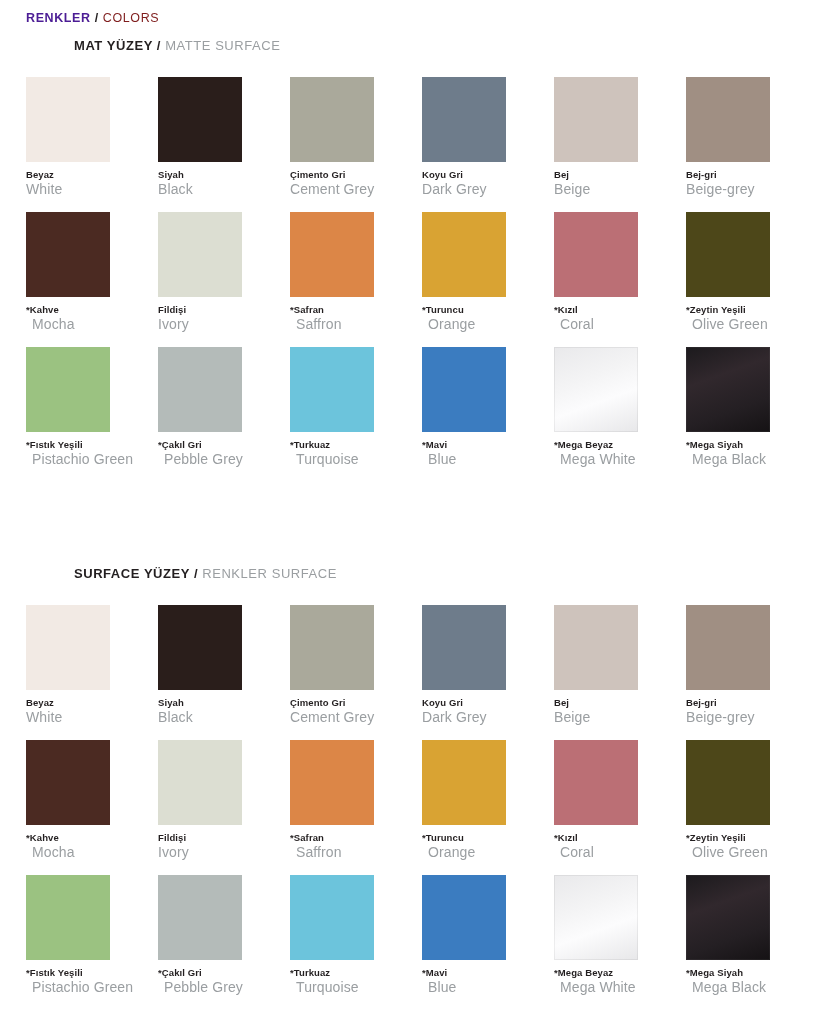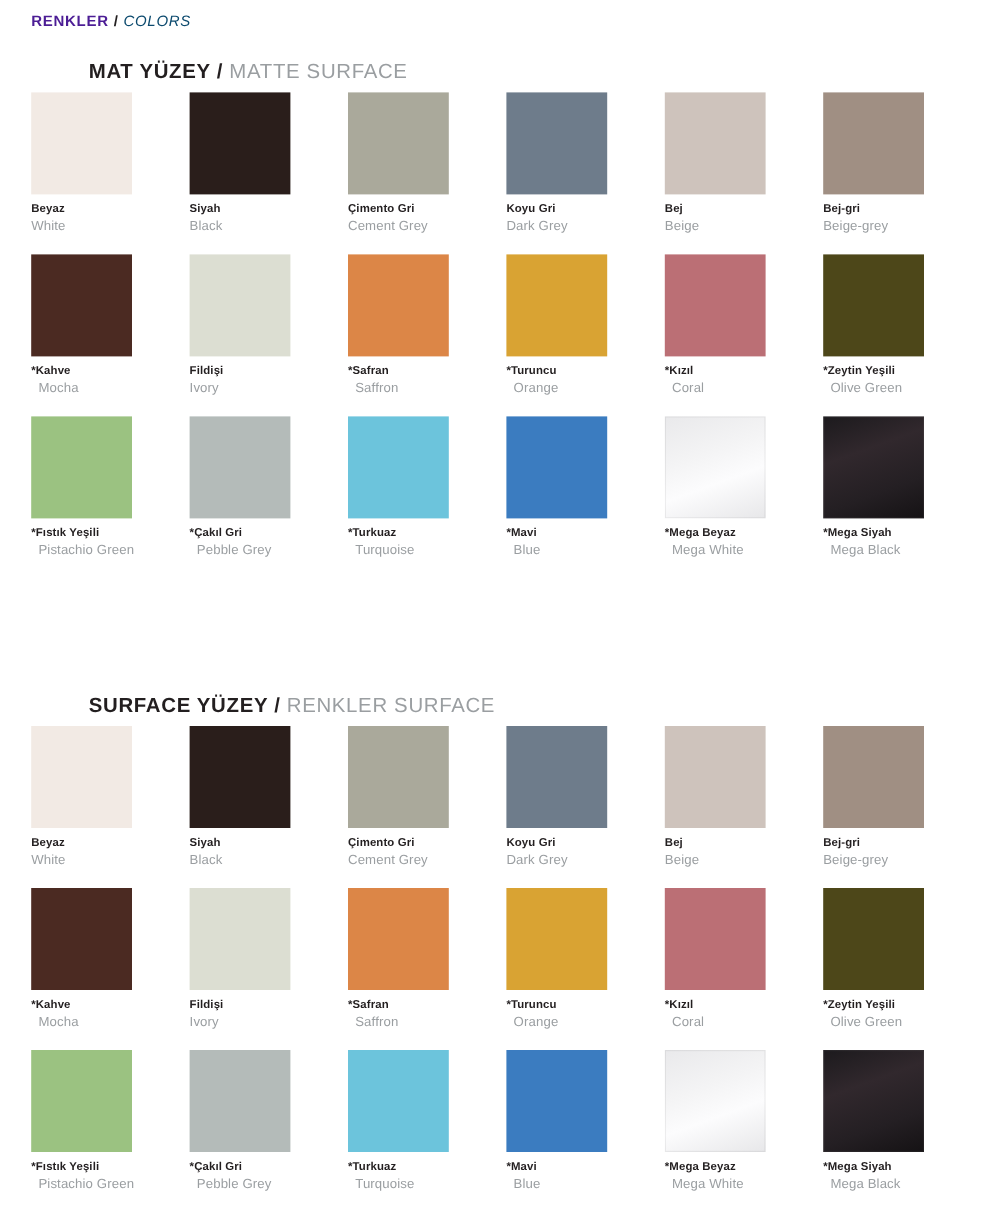--- a/index.html
+++ b/index.html
@@ -37,34 +37,33 @@
   .page-title .tr {
     font-weight: bold;
     color: #4c1d95;
   }
   .page-title .sep {
     font-weight: bold;
     color: #231f20;
   }
   .page-title .en {
     font-weight: normal;
-    color: #0c4a6e;
-    font-style: italic;
+    color: #7f1d1d;
   }
 
   .section {
     position: absolute;
     left: 0;
     width: 834px;
   }
   .section-title {
     position: absolute;
     left: 26px;
-    top: 12px;
-    font-size: 17px;
+    top: 0;
+    font-size: 13px;
     letter-spacing: 0.55px;
     white-space: nowrap;
     padding-left: 48px;
   }
   .section-title .tr {
     font-weight: bold;
     color: #231f20;
   }
   .section-title .sep {
     font-weight: bold;
@@ -100,21 +99,21 @@
     margin-top: 6px;
     font-size: 9.5px;
     font-weight: bold;
     color: #231f20;
     letter-spacing: 0.1px;
     line-height: 13px;
     white-space: nowrap;
   }
   .name-en {
     margin-top: 2px;
-    font-size: 11px;
+    font-size: 14px;
     font-weight: normal;
     color: #9a9ea1;
     letter-spacing: 0.1px;
     line-height: 13px;
     white-space: nowrap;
   }
   .cell.starred .name-en {
     padding-left: 6px;
   }
 </style>

